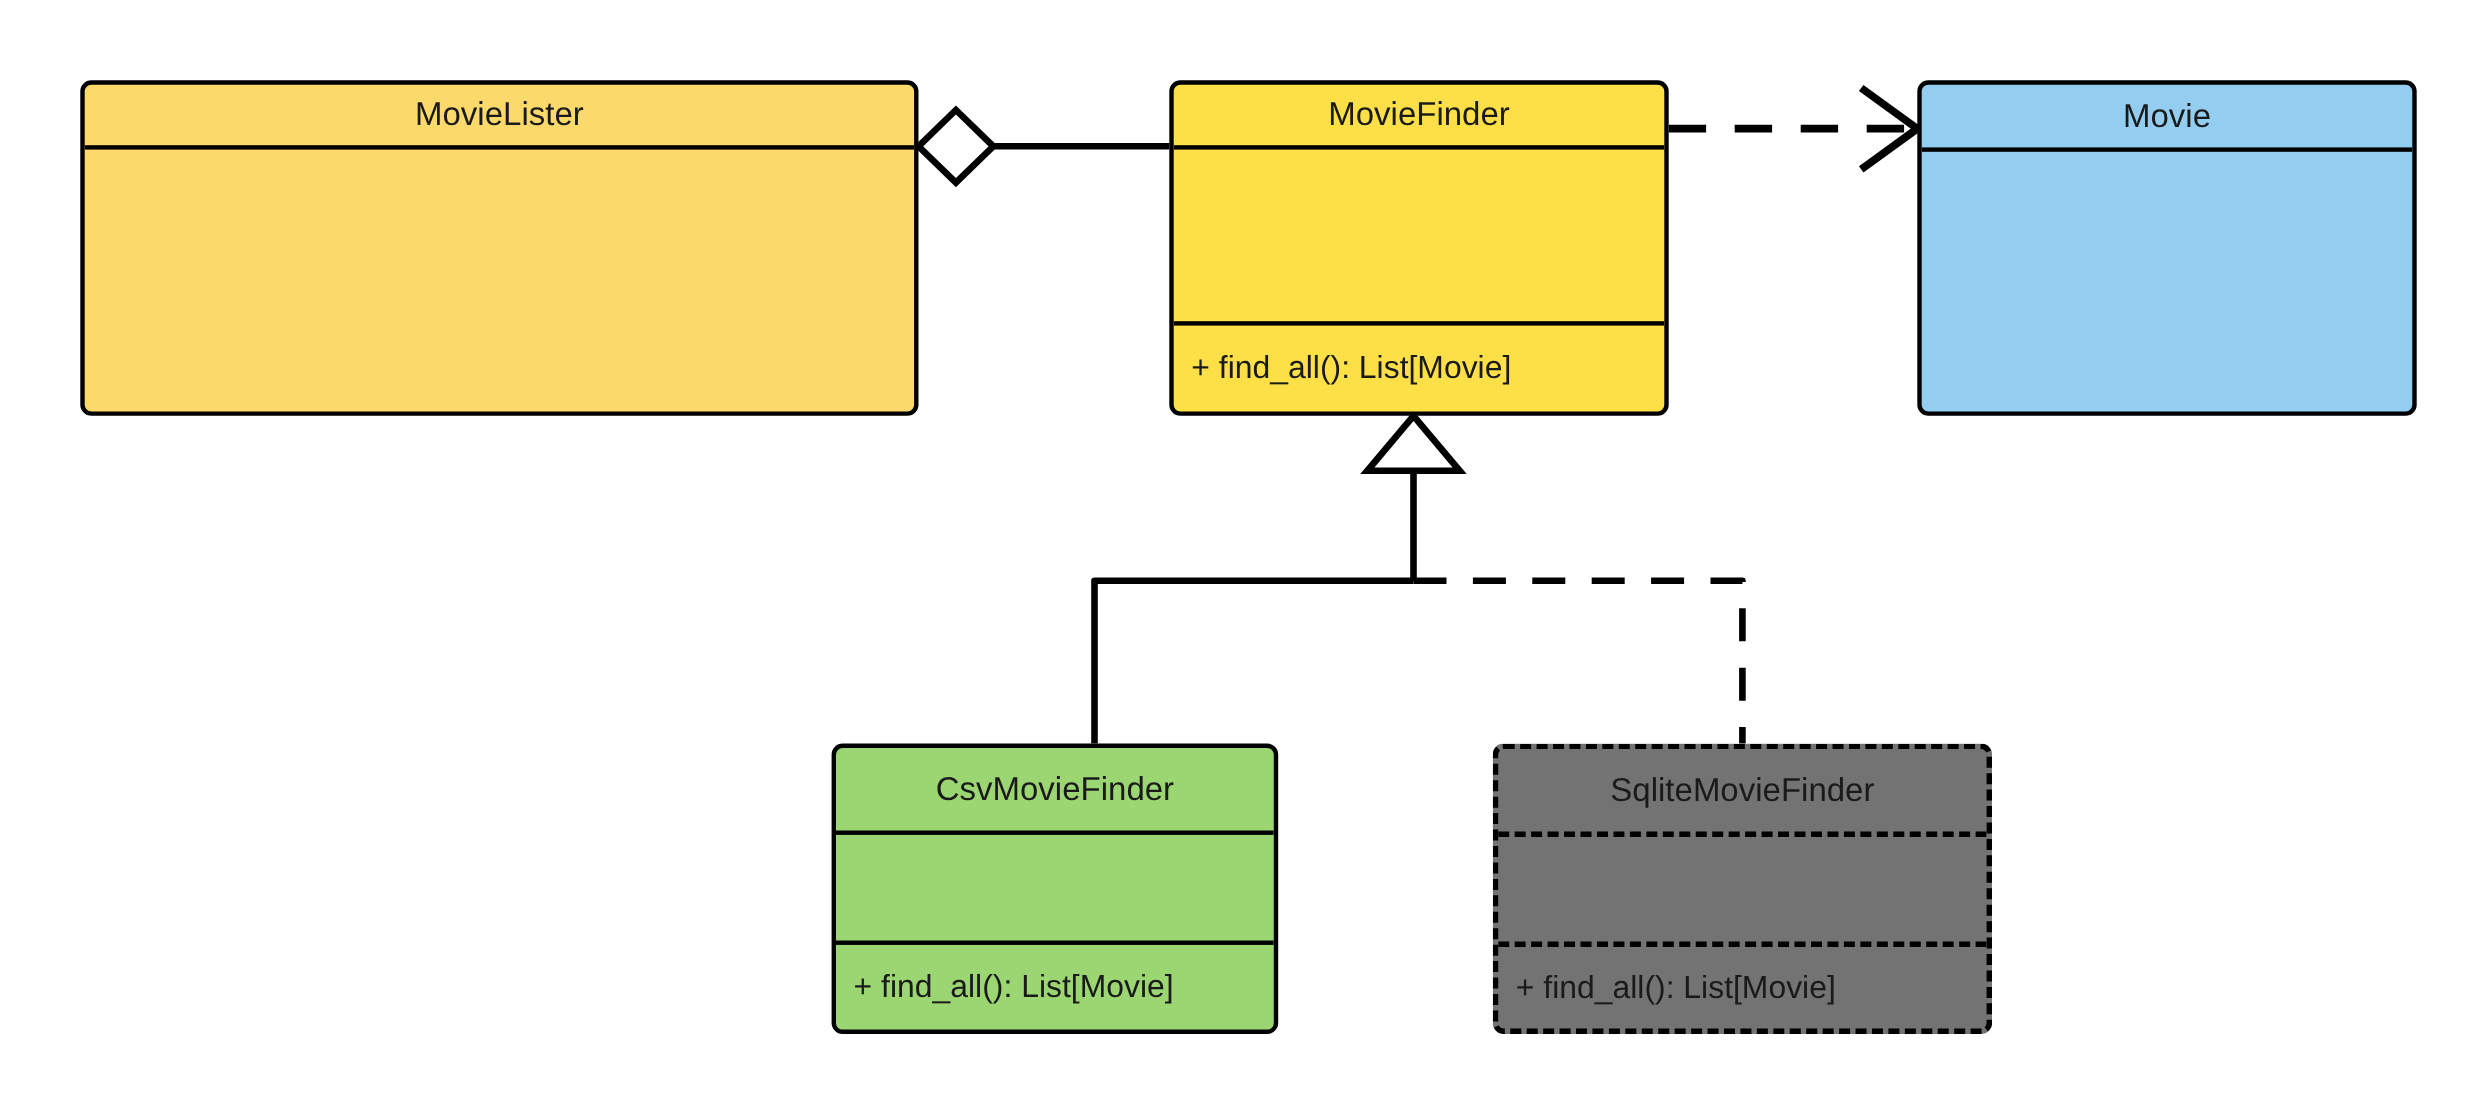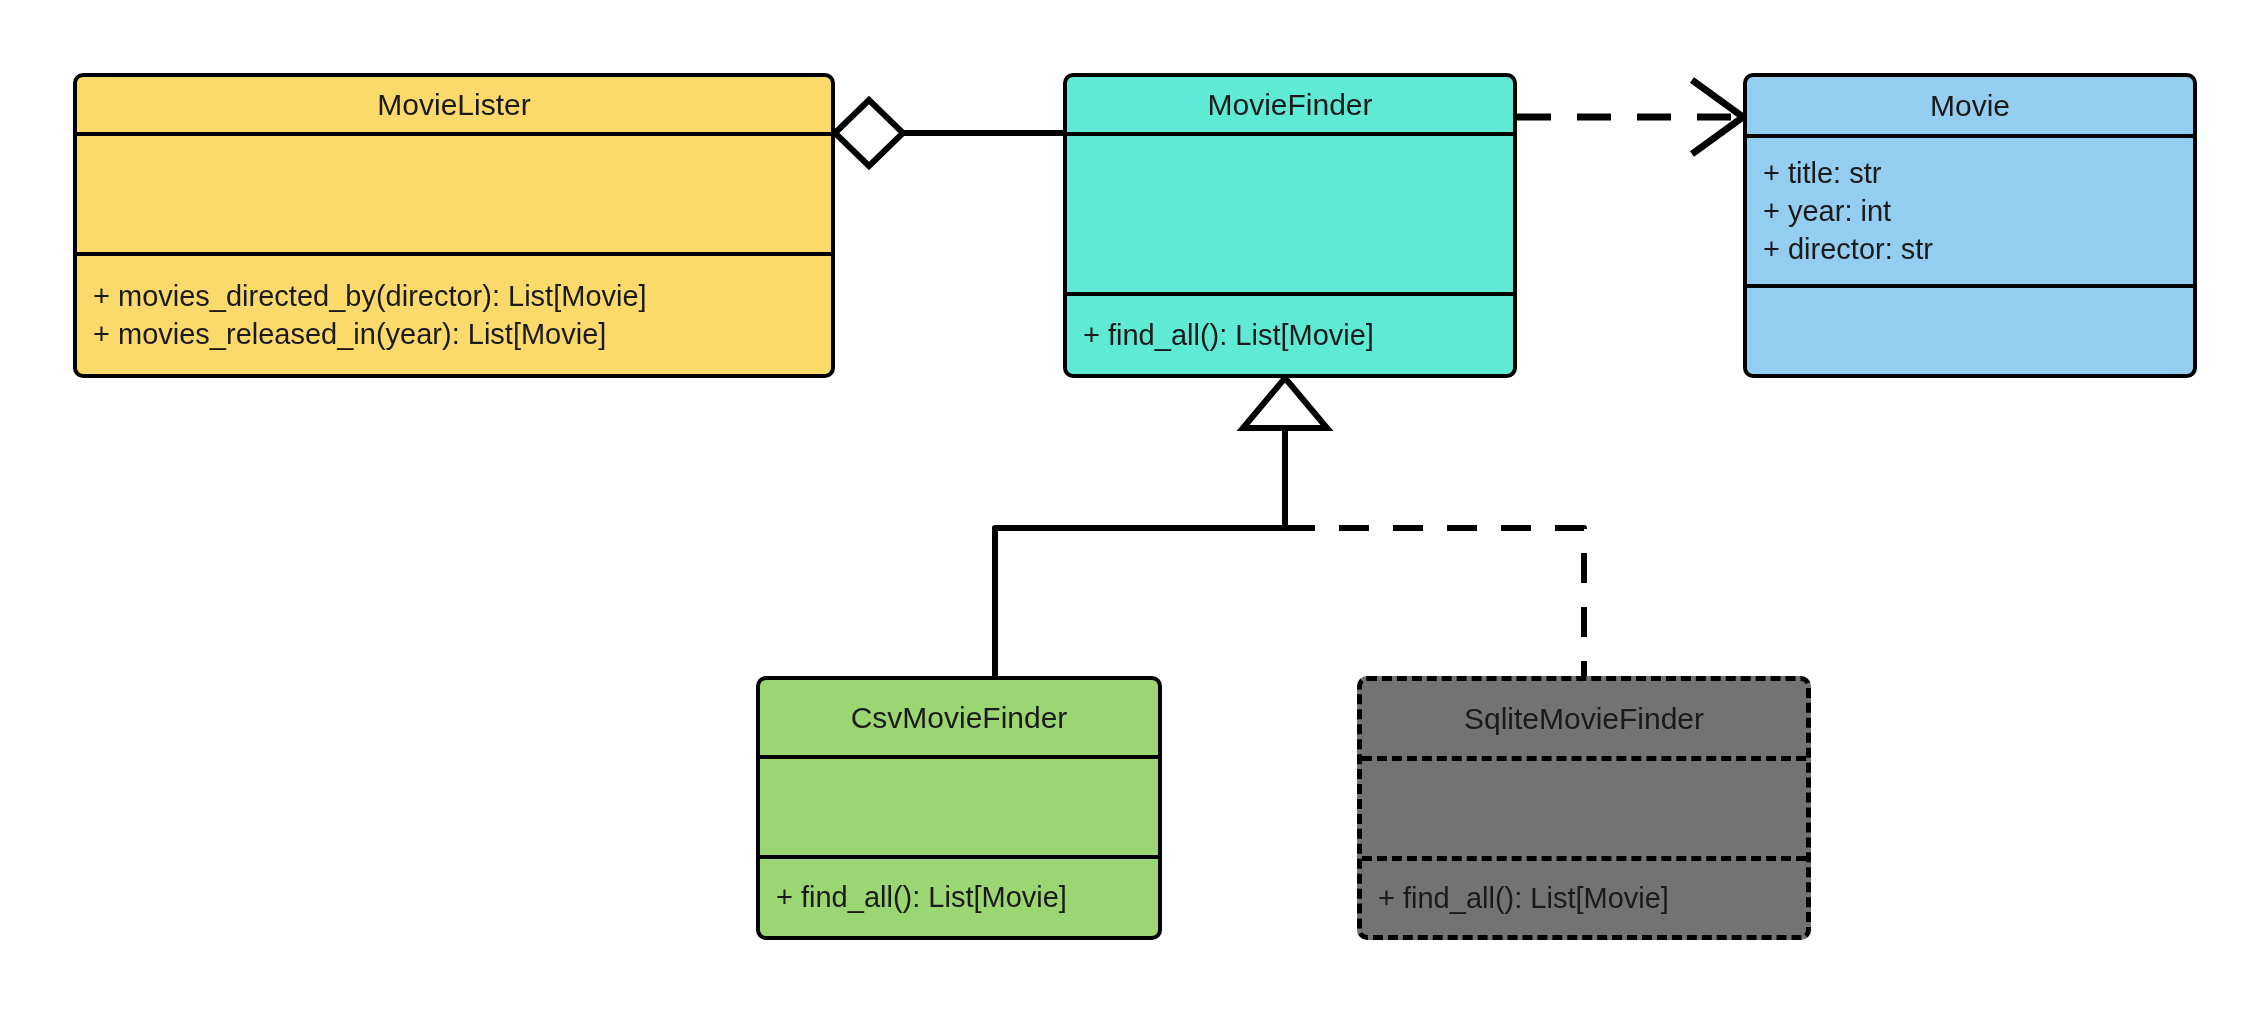--- a/index.html
+++ b/index.html
@@ -105,44 +105,35 @@
     <g>
       <path d="M 1285 528 L 1584 528 L 1584 676" fill="none" stroke="#000000" stroke-width="6" stroke-dasharray="30 24" stroke-linejoin="round"></path>
     </g>
   </svg>
 
   <div class="uml-class" style="left:73px; top:73px; width:762px; height:305px; background:#fbd96a;">
     <div class="compartment class-name" style="height:55px;">
       <span>MovieLister</span>
     </div>
     <div class="compartment sep empty-compartment" style="height:120px;"></div>
-    <div class="compartment sep member-list" style="flex:1;">
-      <div class="member">+ movies_directed_by(director): List[Movie]</div>
-      <div class="member">+ movies_released_in(year): List[Movie]</div>
-    </div>
   </div>
 
-  <div class="uml-class" style="left:1063px; top:73px; width:454px; height:305px; background:#5eead4;">
+  <div class="uml-class" style="left:1063px; top:73px; width:454px; height:305px; background:#fde047;">
     <div class="compartment class-name" style="height:55px;">
       <span>MovieFinder</span>
     </div>
     <div class="compartment sep empty-compartment" style="height:160px;"></div>
     <div class="compartment sep member-list" style="flex:1;">
       <div class="member">+ find_all(): List[Movie]</div>
     </div>
   </div>
 
   <div class="uml-class" style="left:1743px; top:73px; width:454px; height:305px; background:#93cdf0;">
     <div class="compartment class-name" style="height:57px;">
       <span>Movie</span>
-    </div>
-    <div class="compartment sep member-list" style="height:150px;">
-      <div class="member">+ title: str</div>
-      <div class="member">+ year: int</div>
-      <div class="member">+ director: str</div>
     </div>
     <div class="compartment sep empty-compartment" style="flex:1;"></div>
   </div>
 
   <div class="uml-class" style="left:756px; top:676px; width:406px; height:264px; background:#9bd672;">
     <div class="compartment class-name" style="height:75px;">
       <span>CsvMovieFinder</span>
     </div>
     <div class="compartment sep empty-compartment" style="height:100px;"></div>
     <div class="compartment sep member-list" style="flex:1;">

